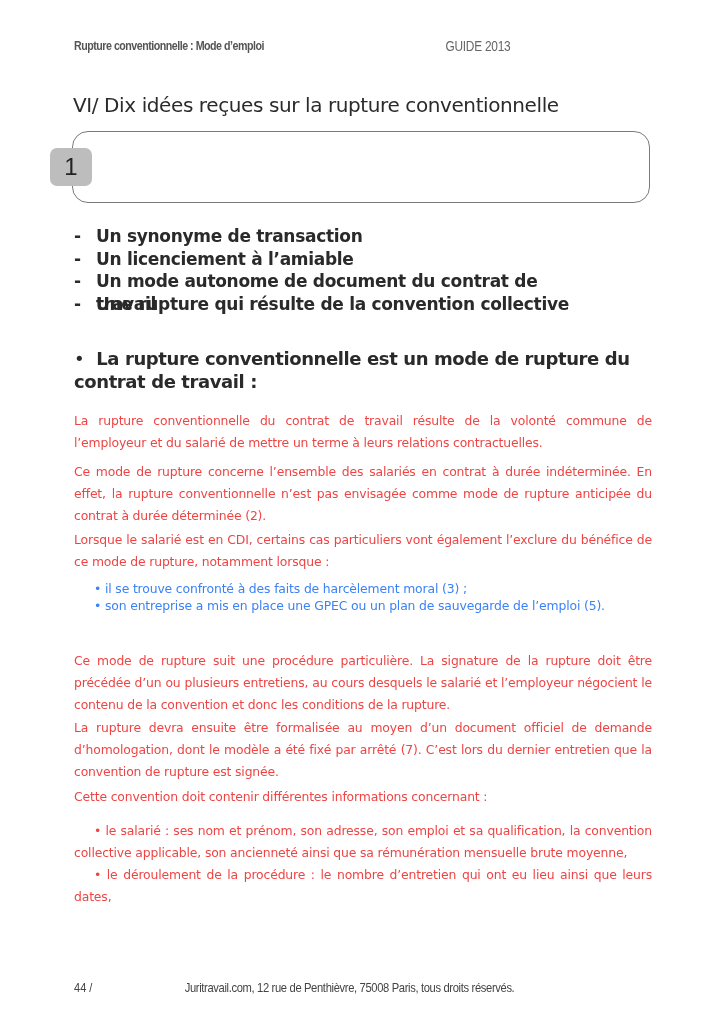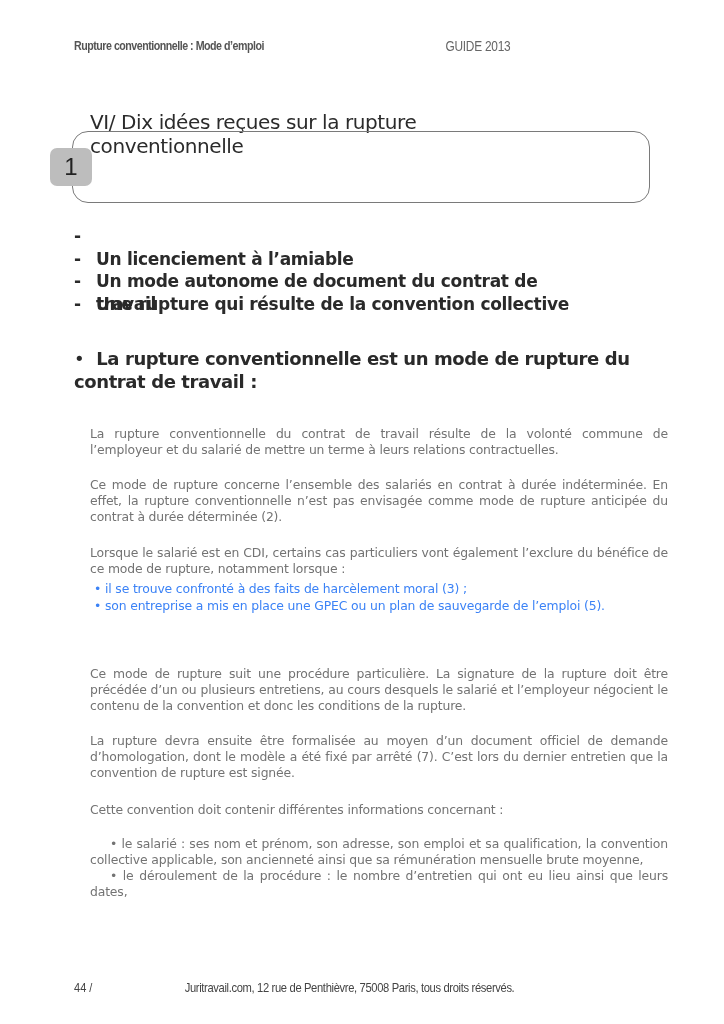--- a/index.html
+++ b/index.html
@@ -7,40 +7,40 @@
          font-family: "DejaVu Sans", sans-serif; color: #2a2a2a; }
   .page { position: absolute; left: 0; top: 0; width: 584px; height: 1024px; }
 
   .running-header { position: absolute; top: 38px; left: 74px; right: 74px; height: 20px; }
   .rh-left { position: absolute; left: 0; top: 0; font-family: "Liberation Sans", sans-serif;
              font-weight: bold; font-size: 13px; color: #555; letter-spacing: -0.6px; transform: scaleX(0.82); transform-origin: left; }
   .rh-right { position: absolute; right: 0; top: 0; font-family: "Liberation Sans", sans-serif;
               font-size: 14px; color: #666; letter-spacing: -0.3px; transform: scaleX(0.85); transform-origin: right; }
 
   .section-title { position: absolute; top: 93px; left: 73px; font-size: 20px; font-weight: normal;
-                   color: #2b2b2b; letter-spacing: -0.4px; margin: 17px; }
+                   color: #2b2b2b; letter-spacing: -0.4px; margin: 0; }
 
   .question-box { position: absolute; left: 72px; top: 131px; width: 578px; height: 72px;
                   border: 1.5px solid #7a7a7a; border-radius: 16px; box-sizing: border-box; }
   .question-num { position: absolute; left: 50px; top: 148px; width: 42px; height: 38px;
                   background: #bdbdbd; border-radius: 7px; font-size: 24px; color: #222;
                   display: flex; align-items: center; justify-content: center; font-family: "Liberation Sans", sans-serif; }
   .question-text { position: absolute; left: 96px; top: 157px; font-size: 17px; color: #222; letter-spacing: -0.3px; }
 
   .options { position: absolute; left: 74px; top: 225px; margin: 0; padding: 0; list-style: none; }
   .options li { font-size: 17px; font-weight: bold; color: #2a2a2a; height: 22.5px; line-height: 22.5px;
                 letter-spacing: -0.3px; position: relative; padding-left: 22px; }
   .options li .dash { position: absolute; left: 0; top: 0; }
 
   .bullet-heading { position: absolute; left: 74px; top: 347px; width: 578px; font-size: 18px; font-weight: bold;
                     color: #2a2a2a; line-height: 23px; letter-spacing: -0.4px; margin: 0; }
   .bullet-heading .dot { font-weight: normal; margin-right: 12px; }
 
-  .body-text { position: absolute; left: 74px; width: 578px; font-size: 12.4px; line-height: 16px; color: #737373;
-               text-align: justify; margin: 16px; letter-spacing: -0.15px; }
+  .body-text { position: absolute; left: 74px; width: 578px; font-size: 12.4px; line-height: 22px; color: #ef4444;
+               text-align: justify; margin: 0; letter-spacing: -0.15px; }
   .sub-list { position: absolute; left: 94px; width: 560px; font-size: 12.4px; line-height: 17px; color: #3b82f6; margin: 0; padding: 0; list-style: none; letter-spacing: -0.15px; }
   .indent-para { text-indent: 20px; }
 
   .running-footer { position: absolute; top: 980px; left: 74px; right: 70px; height: 18px; }
   .rf-left { position: absolute; left: 0; top: 0; font-family: "Liberation Sans", sans-serif; font-size: 13px; color: #444; transform: scaleX(0.85); transform-origin: left; }
   .rf-right { position: absolute; right: 0; top: 0; font-family: "Liberation Sans", sans-serif; font-size: 13px; color: #444; letter-spacing: -0.4px; transform: scaleX(0.86); transform-origin: right; white-space: nowrap; }
 </style>
 </head>
 <body>
 
@@ -50,21 +50,21 @@
     <span class="rh-left">Rupture conventionnelle : Mode d’emploi</span>
     <span class="rh-right">GUIDE 2013</span>
   </div>
 
   <h1 class="section-title">VI/ Dix idées reçues sur la rupture conventionnelle</h1>
 
   <div class="question-box"></div>
   <div class="question-num">1</div>
 
   <ul class="options">
-    <li><span class="dash">-</span></li>
+    <li><span class="dash">-</span><span>Un synonyme de transaction</span></li>
     <li><span class="dash">-</span><span>Un licenciement à l’amiable</span></li>
     <li><span class="dash">-</span><span>Un mode autonome de document du contrat de travail</span></li>
     <li><span class="dash">-</span><span>Une rupture qui résulte de la convention collective</span></li>
   </ul>
 
   <h2 class="bullet-heading"><span class="dot">•</span><span>La rupture conventionnelle est un mode de rupture du contrat de travail :</span></h2>
 
   <p class="body-text" style="top:410px;">La rupture conventionnelle du contrat de travail résulte de la volonté commune de l’employeur et du salarié de mettre un terme à leurs relations contractuelles.</p>
   <p class="body-text" style="top:461px;">Ce mode de rupture concerne l’ensemble des salariés en contrat à durée indéterminée. En effet, la rupture conventionnelle n’est pas envisagée comme mode de rupture anticipée du contrat à durée déterminée (2).</p>
   <p class="body-text" style="top:529px;">Lorsque le salarié est en CDI, certains cas particuliers vont également l’exclure du bénéfice de ce mode de rupture, notamment lorsque :</p>

